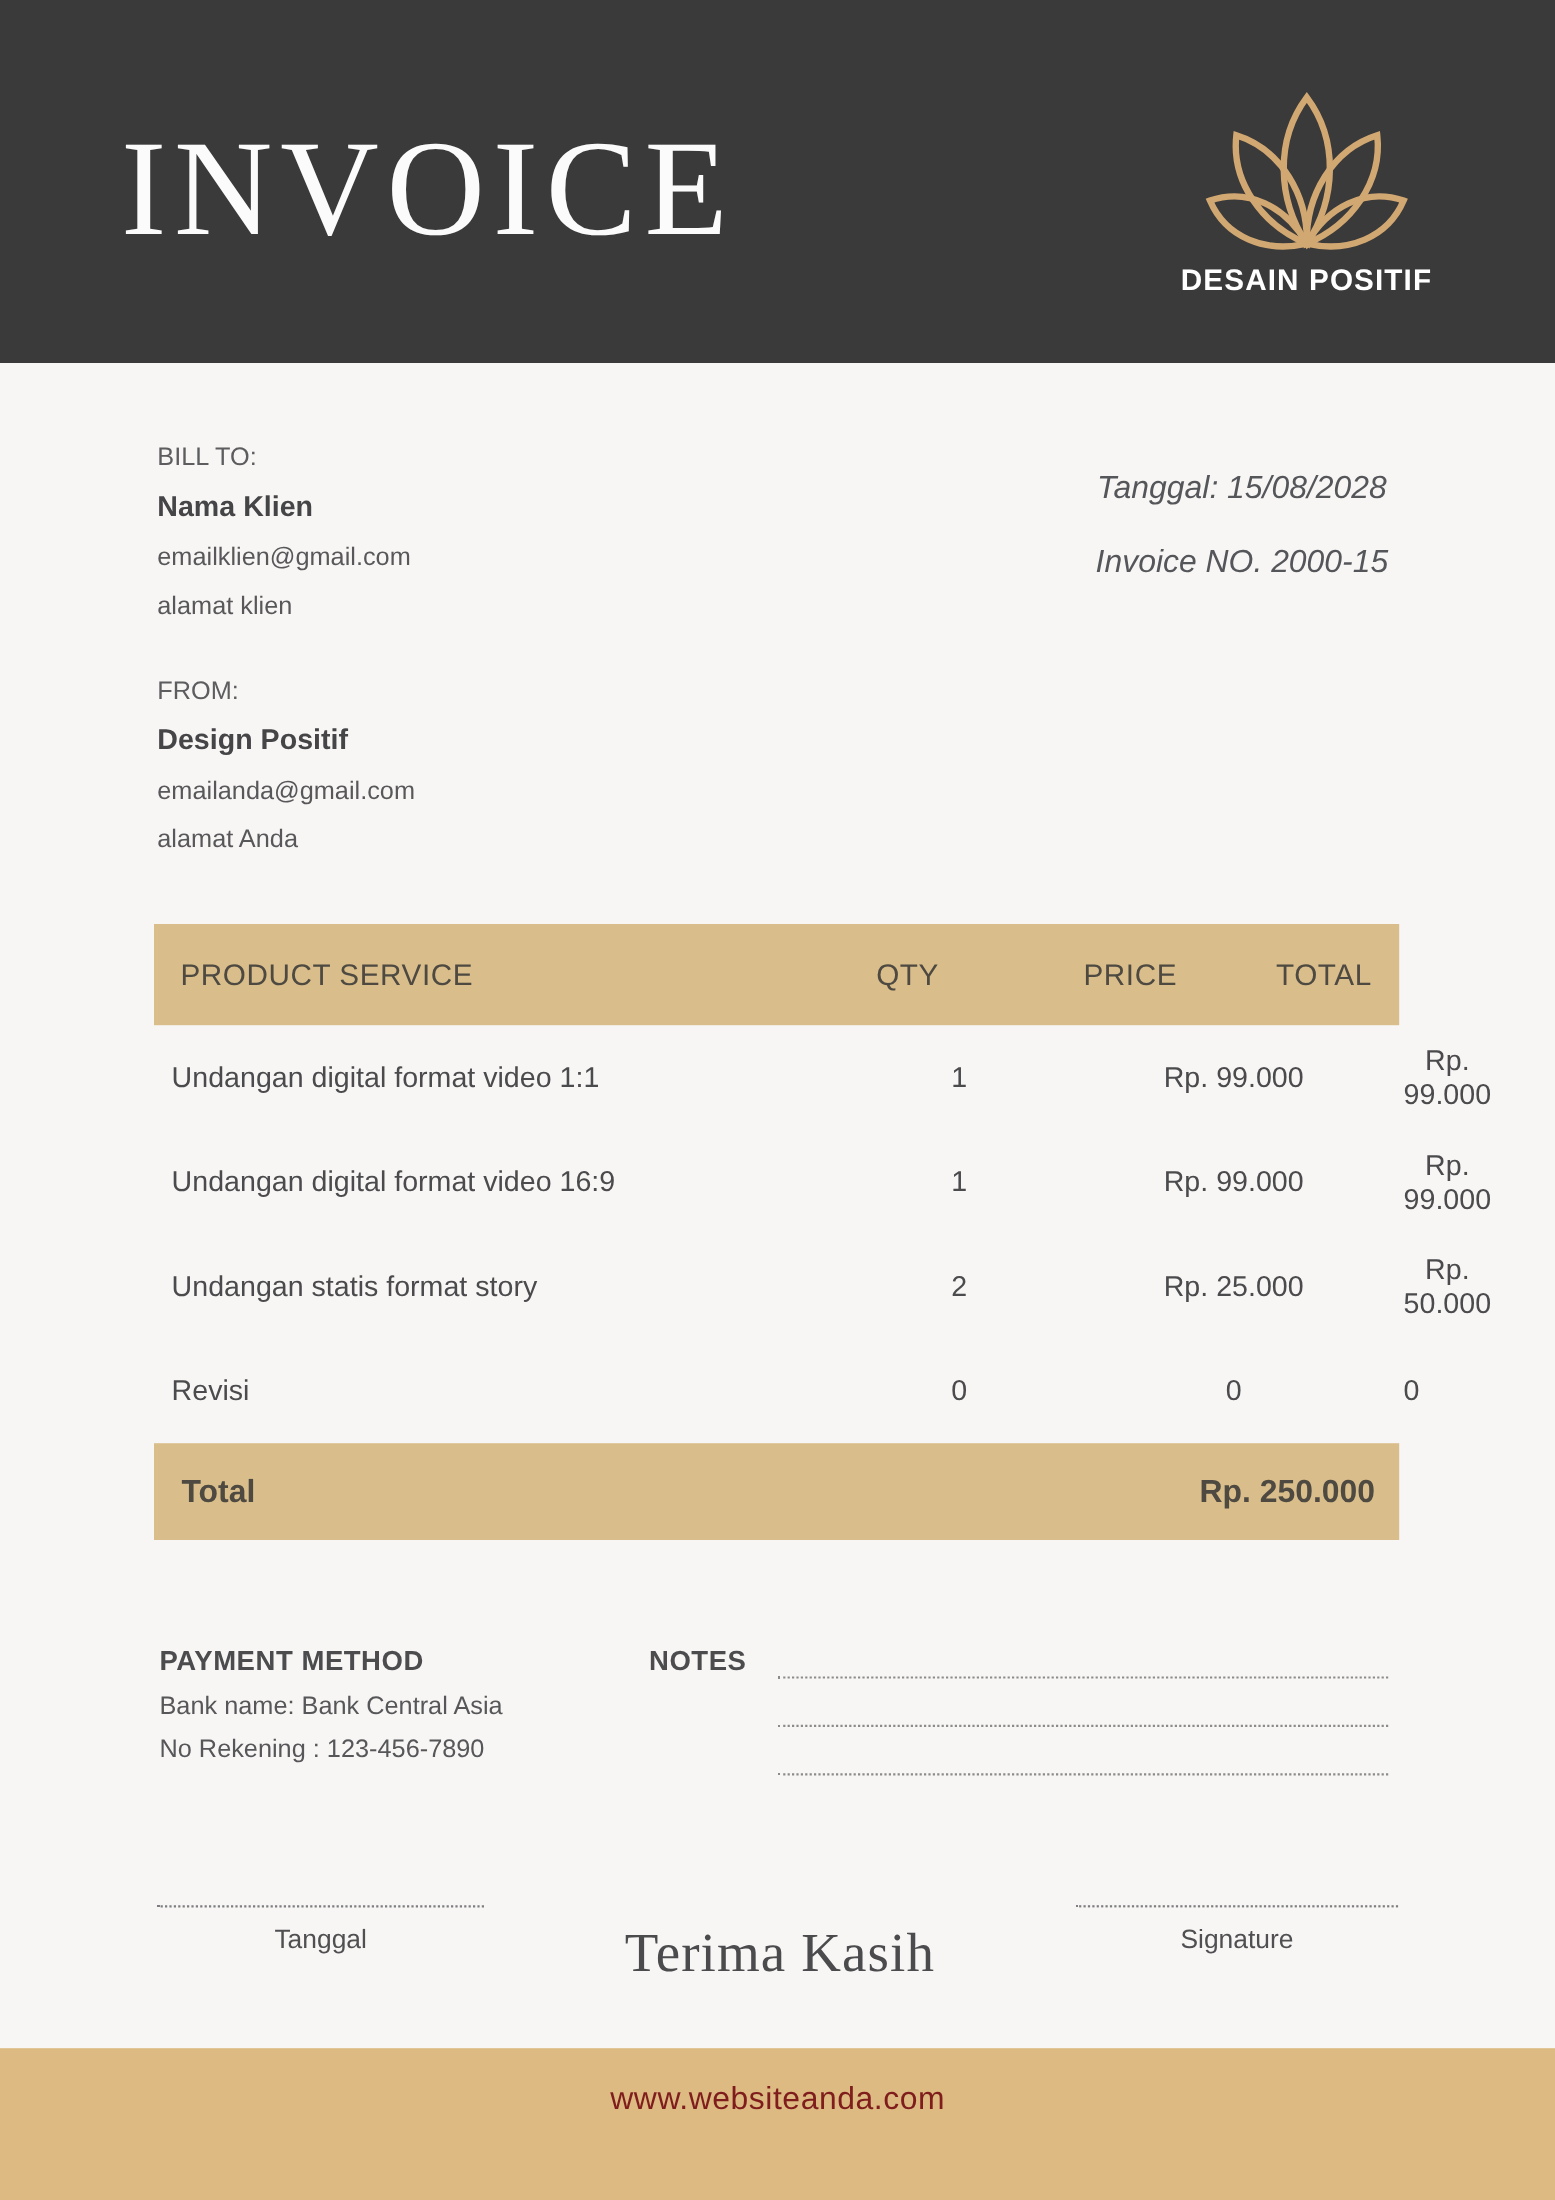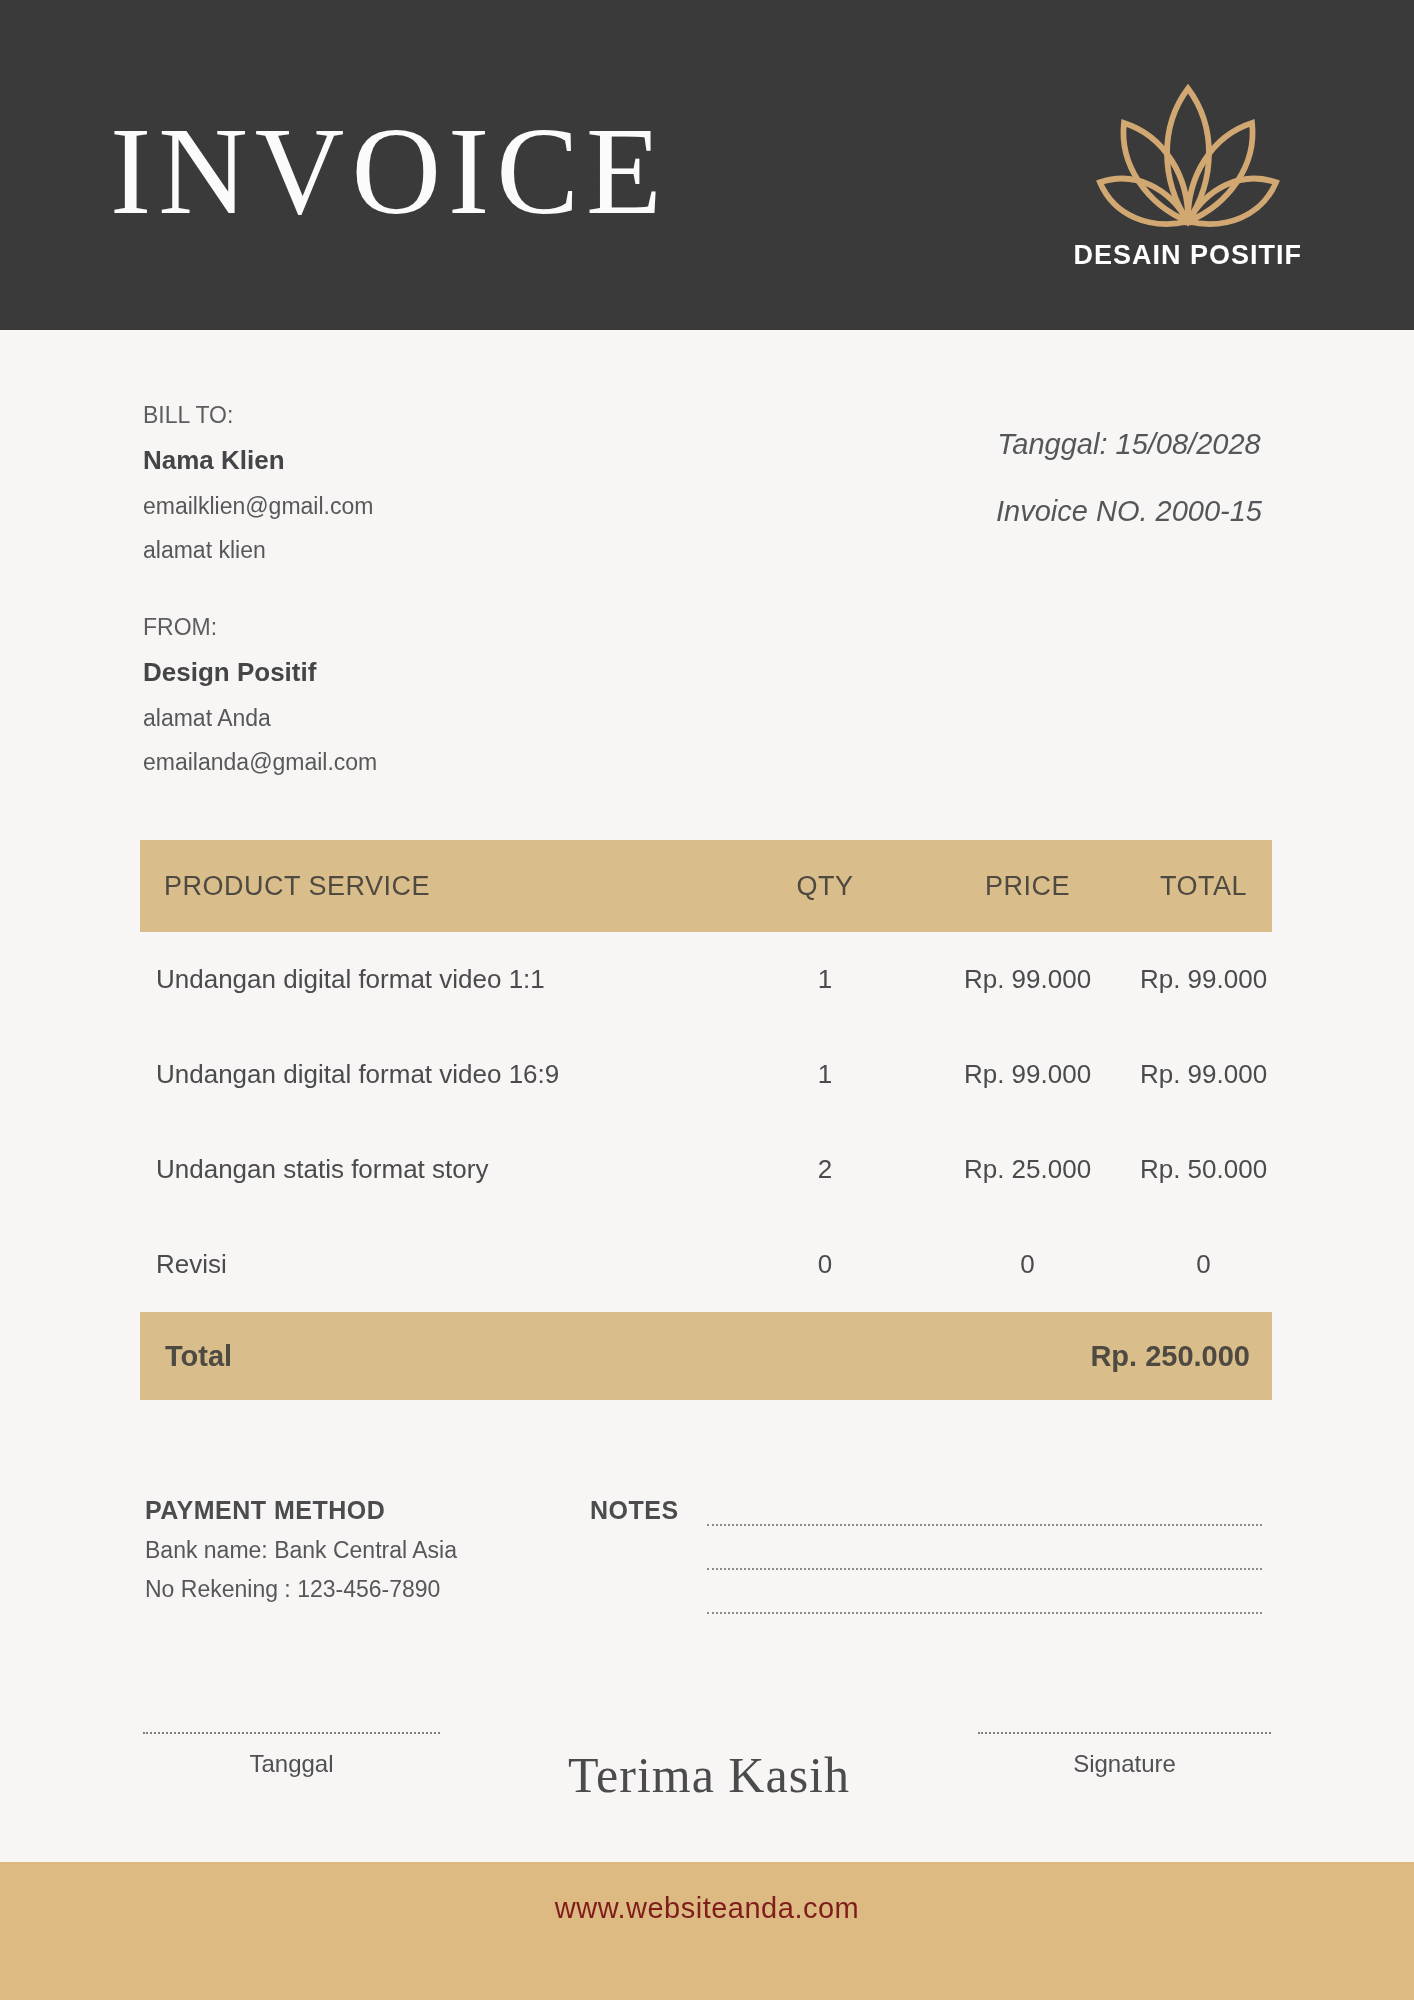--- a/index.html
+++ b/index.html
@@ -43,21 +43,21 @@
   .thead {
     display:grid; grid-template-columns:590px 190px 215px 1fr;
     background:#d9bd8a; height:92px; align-items:center;
     font-weight:normal; font-size:27px; color:#4e4a42; letter-spacing:0.5px;
   }
   .thead .c0 { padding-left:24px; }
   .c1,.c2,.c3 { text-align:center; }
   .trow {
     display:grid; grid-template-columns:590px 190px 215px 1fr;
     height:95px; align-items:center;
-    font-size:26px; color:#4b4b4d;
+    font-size:26px; color:#4b4b4d;gap:47px;
   }
   .trow .c0 { padding-left:16px; }
   .total-row {
     display:flex; justify-content:space-between; align-items:center;
     background:#d9bd8a; height:88px; padding:0 22px 0 25px;
     font-weight:bold; font-size:29px; color:#4e4a42;
   }
 
   
   .pm-row { display:flex; padding:96px 152px 0 145px; }
@@ -123,22 +123,22 @@
     </div>
     <div class="meta">
       <div>Tanggal: 15/08/2028</div>
       <div class="meta-number">Invoice NO. 2000-15</div>
     </div>
   </div>
 
   <div class="from-block">
     <div class="small-label">FROM:</div>
     <div class="party-name">Design Positif</div>
+    <div class="party-line">emailanda@gmail.com</div>
     <div class="party-line">alamat Anda</div>
-    <div class="party-line">emailanda@gmail.com</div>
   </div>
 
   <div class="table">
     <div class="thead">
       <div class="c0">PRODUCT SERVICE</div>
       <div class="c1">QTY</div>
       <div class="c2">PRICE</div>
       <div class="c3">TOTAL</div>
     </div>
 

